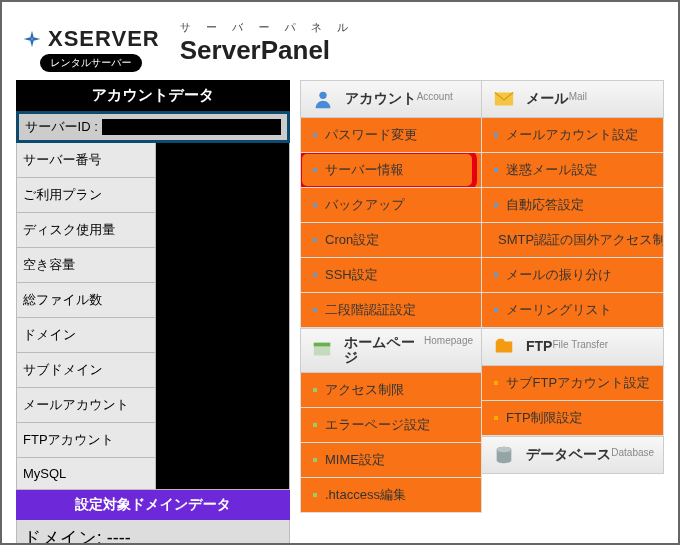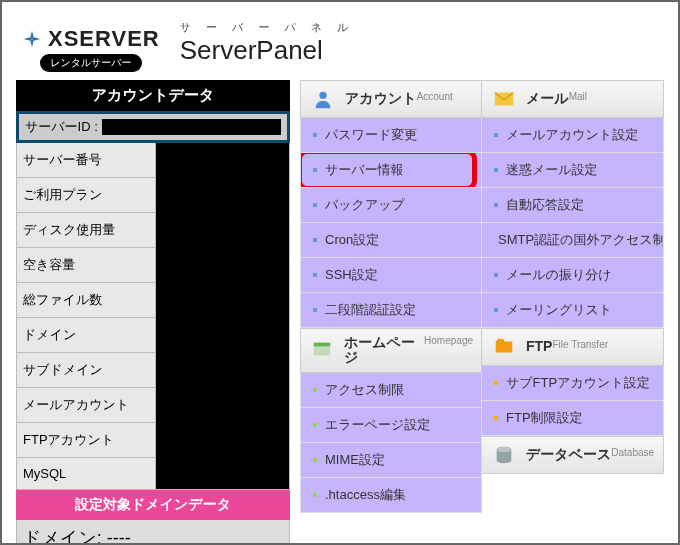--- a/index.html
+++ b/index.html
@@ -6,42 +6,42 @@
   body { font-family: "Hiragino Kaku Gothic Pro", Meiryo, sans-serif; background: #fff; width: 680px; height: 545px; overflow: hidden; border: 2px solid #666; }
   
   .header { display: flex; align-items: center; padding: 12px 20px 8px 20px; gap: 20px; }
   .logo-block { display: flex; flex-direction: column; align-items: center; }
   .logo-main { display: flex; align-items: center; gap: 6px; margin-top: 12px; }
   .logo-icon { width: 20px; height: 20px; display: inline-block; }
   .logo-text { font-size: 22px; font-weight: bold; letter-spacing: 1px; color: #222; }
   .logo-sub { background: #000; color: #fff; font-size: 10px; padding: 2px 10px; border-radius: 10px; margin-top: 2px; }
   .panel-title-block { display: flex; flex-direction: column; }
   .panel-kana { font-size: 11px; letter-spacing: 6px; color: #444; }
-  .panel-title { font-size: 26px; font-weight: normal; color: #222; }
+  .panel-title { font-size: 26px; font-weight: bold; color: #222; }
 
   .main { display: flex; gap: 10px; padding: 0 14px; }
   .sidebar { width: 274px; flex-shrink: 0; }
   .sidebar-header { background: #000; color: #fff; text-align: center; font-size: 15px; font-weight: bold; padding: 6px 0; }
   .server-id-row { background: #ccc; font-size: 13px; padding: 4px 6px; border: 3px solid #0c4a6e; display:flex; align-items:center; gap:4px;}
   .server-id-value { background:#000; flex:1; height:16px; }
   .data-grid { display: flex; }
   .data-labels { width: 140px; }
   .data-labels .row { background: #e8e8e8; border: 1px solid #bbb; border-top: none; font-size: 13px; padding: 8px 6px; }
   .data-values { flex: 1; background: #000; border: 1px solid #bbb; border-top:none; border-left:none;}
-  .sidebar-header2 { background: #ec4899; color: #fff; text-align: center; font-size: 14px; font-weight: bold; padding: 6px 0; margin-top: 0; }
+  .sidebar-header2 { background: #6d28d9; color: #fff; text-align: center; font-size: 14px; font-weight: bold; padding: 6px 0; margin-top: 0; }
   .domain-row { background: #ddd; font-size: 18px; padding: 6px 6px; border:1px solid #bbb; border-top:none; }
 
   .content { flex: 1; display: flex; gap: 0; }
   .col { flex: 1; min-width: 0; }
   .section-head { background: linear-gradient(#f7f7f7,#e5e5e5); border: 1px solid #ccc; display: flex; align-items: center; gap: 8px; padding: 6px 8px; }
   .section-icon { width: 28px; height: 24px; display:inline-flex; align-items:center; justify-content:center; }
   .section-title-block { display: flex; line-height: 1.1; }
   .section-title-jp { font-size: 14px; font-weight: bold; color: #333; }
   .section-title-en { font-size: 10px; color: #888; }
-  .menu-item { border: 1px solid #ddd; border-top: none; padding: 8px 10px; font-size: 13px; color: #333; display: flex; align-items: center; gap: 6px; white-space: nowrap; overflow: hidden; background:#c4b5fd;}
+  .menu-item { border: 1px solid #ddd; border-top: none; padding: 8px 10px; font-size: 13px; color: #333; display: flex; align-items: center; gap: 6px; white-space: nowrap; overflow: hidden; background:#f97316;}
   .menu-item::before { content: ""; width: 8px; height: 8px; background: radial-gradient(circle,#69c 40%,rgba(0,0,0,0) 45%); display:inline-block;}
   .menu-item.alt::before { background: radial-gradient(circle,#9c6 40%,rgba(0,0,0,0) 45%); }
   .menu-item.ftp::before { background: radial-gradient(circle,#fa0 40%,rgba(0,0,0,0) 45%); }
   .highlight { position: relative; }
   .highlight::after { content:""; position:absolute; left:-4px; top:-4px; right:4px; bottom:-4px; border:5px solid #e60012; border-radius:10px; pointer-events:none; }
 
   .col + .col .section-head, .col + .col .menu-item { border-left: none; }
 </style>
 </head>
 <body>

